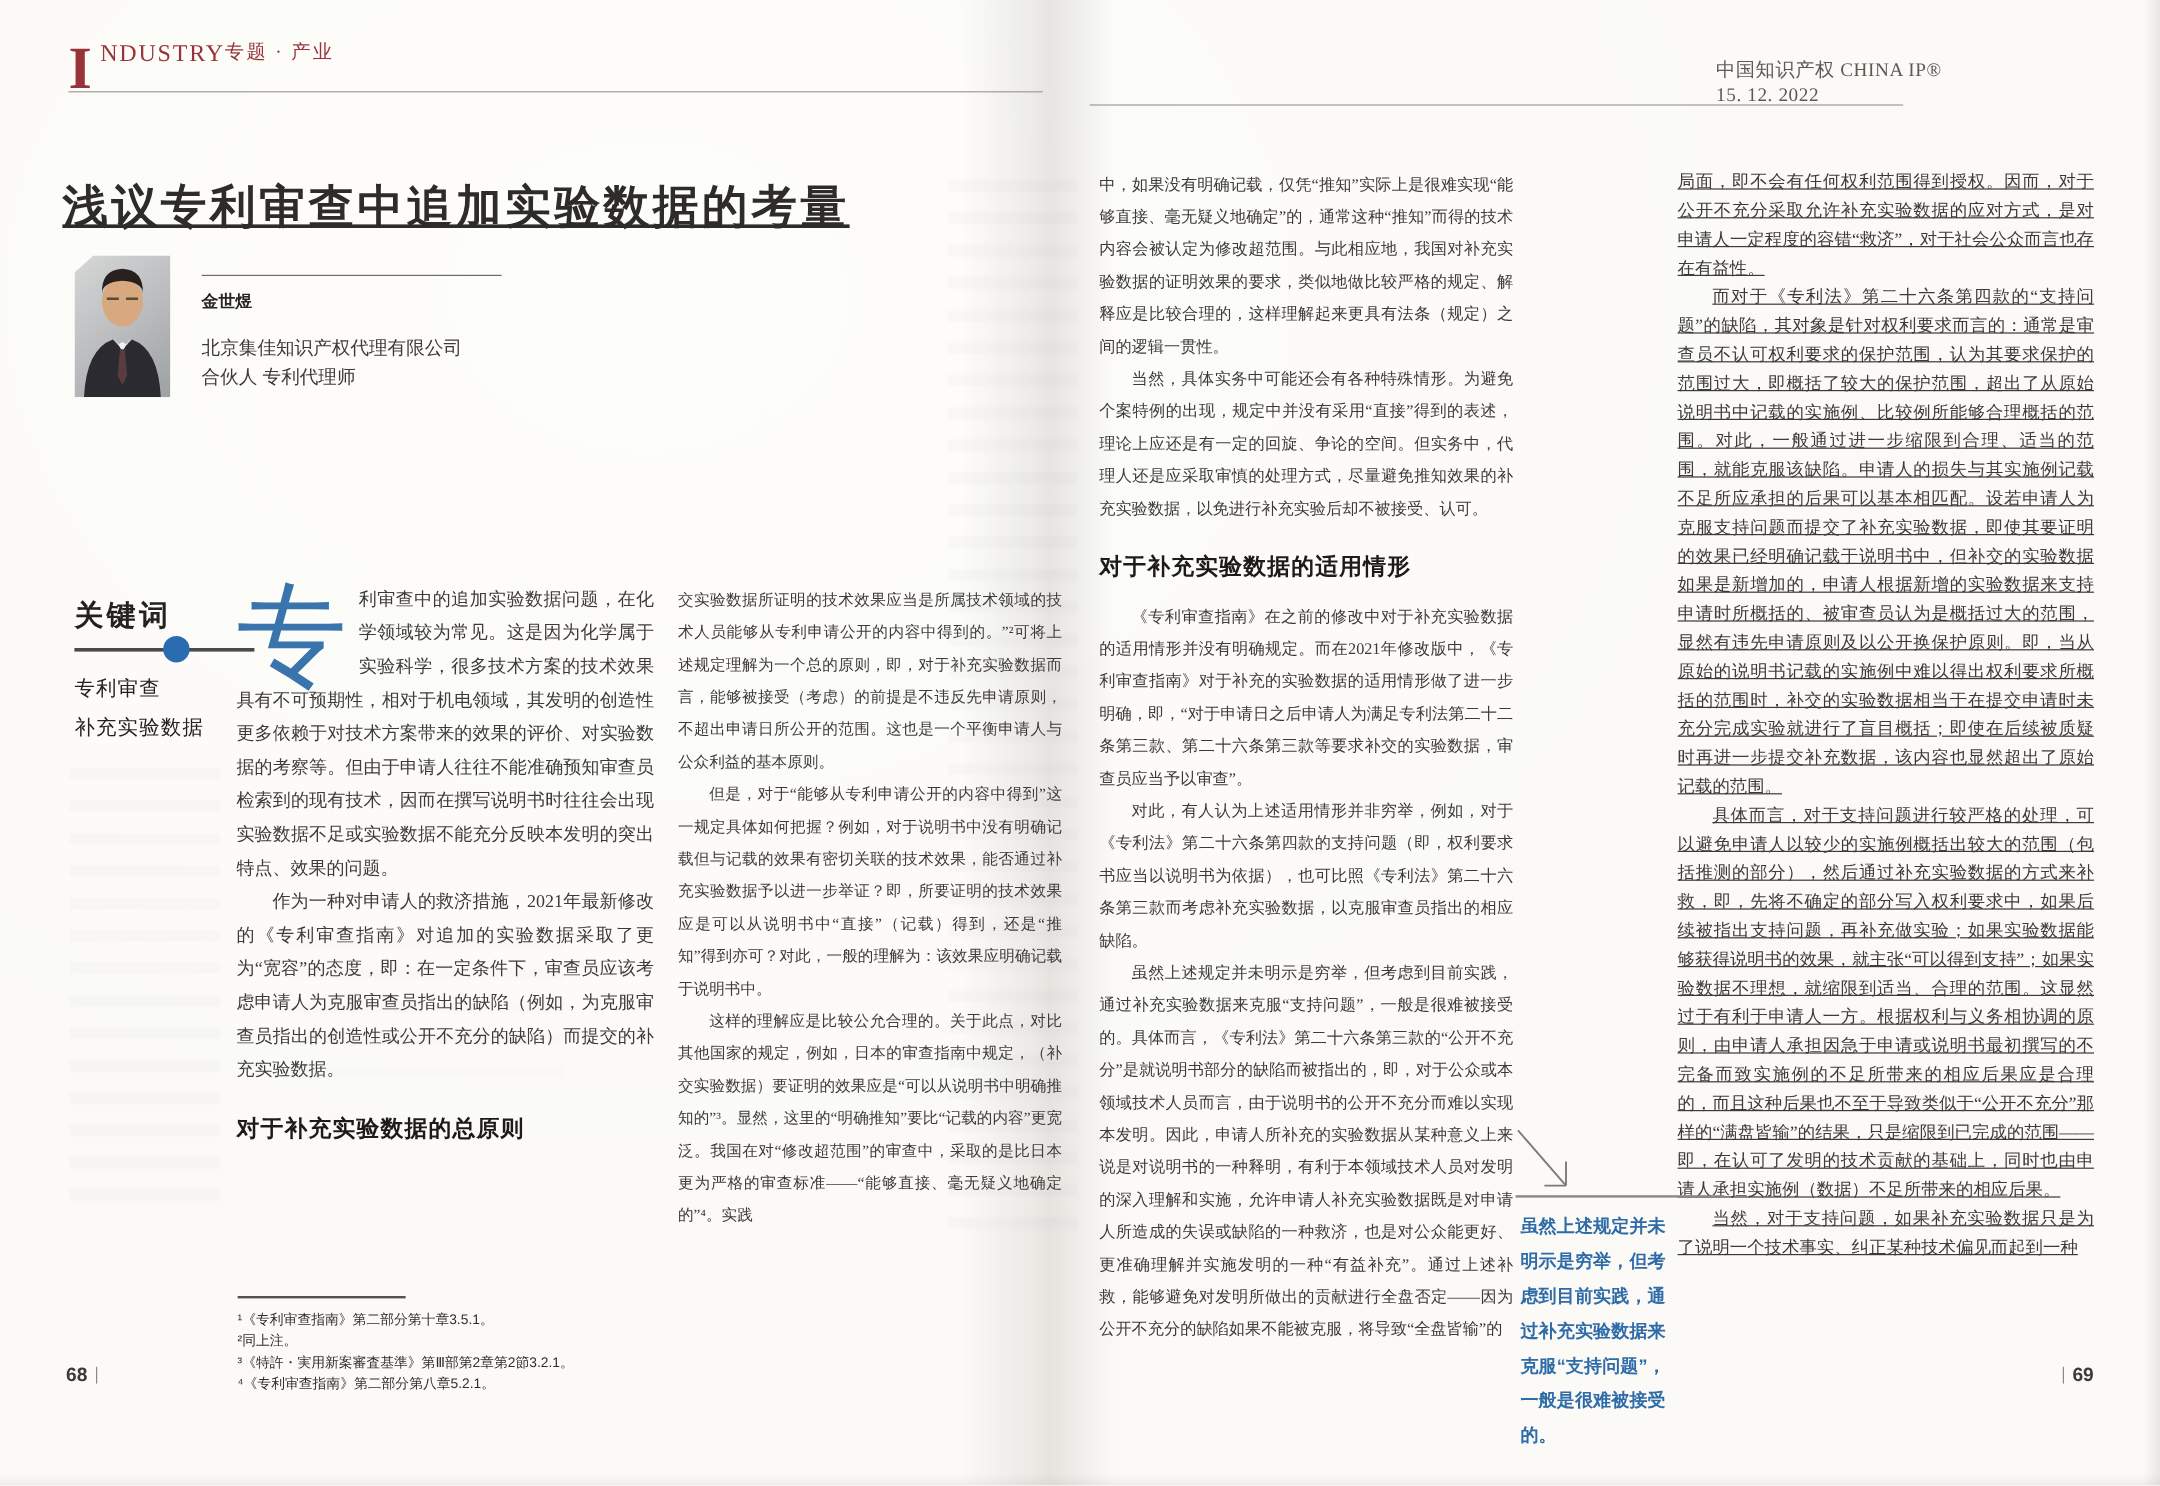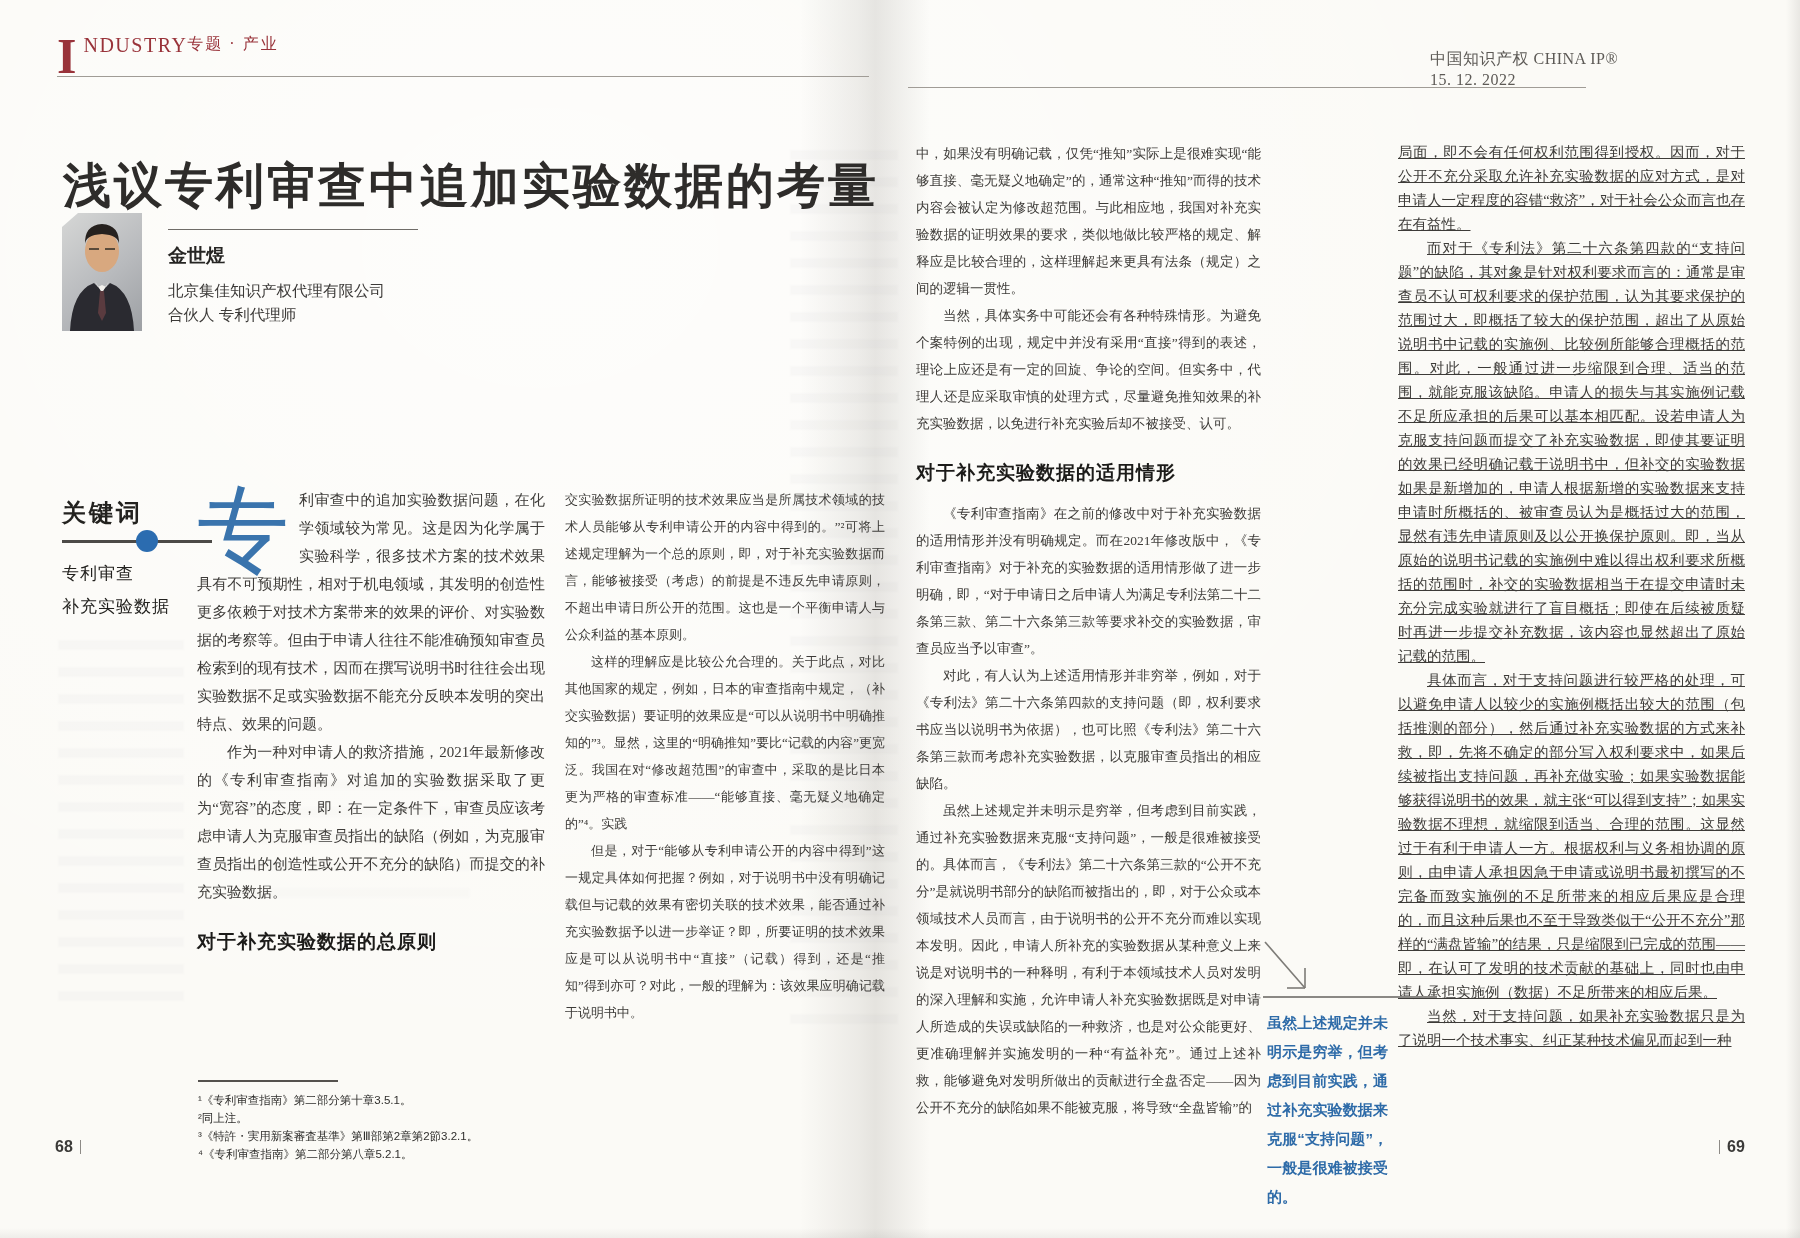--- a/index.html
+++ b/index.html
@@ -25,31 +25,31 @@
   .hdr-stack{display:flex;flex-direction:row;justify-content:center;}
   .hdr-rest{font-family:"Liberation Serif",serif;font-size:20px;letter-spacing:1.5px;line-height:22px;}
   .hdr-sub{font-size:16px;line-height:20px;letter-spacing:2px;}
   .rule{position:absolute;background:#a09c96;height:1px;}
   .rule-left{left:57px;top:76px;width:812px;}
   .rule-right{left:908px;top:87px;width:678px;}
   
   .hdr-right{position:absolute;left:1430px;top:48px;width:305px;text-align:left;color:#5d5a56;
     font-size:16px;line-height:21px;letter-spacing:.5px;}
   
-  .title{position:absolute;left:63px;top:122px;width:880px;
-    font-family:"Liberation Sans",sans-serif;font-weight:bold;font-size:48px;
-    letter-spacing:3px;color:#2e2c2a;}
+  .title{position:absolute;left:52px;top:122px;width:880px;
+    font-family:"Liberation Sans",sans-serif;font-weight:bold;font-size:38px;
+    letter-spacing:3px;color:#2e2c2a;text-decoration:underline;}
   
   .photo{position:absolute;left:62px;top:213px;width:80px;height:118px;
     clip-path:polygon(16px 0, 100% 0, 100% 100%, 0 100%, 0 14px);
     background:linear-gradient(140deg,#d6d7d6 0%,#b8babd 55%,#9da0a4 100%);
     box-shadow:0 0 0 1px rgba(120,120,120,.25);}
   .author-line{position:absolute;left:168px;top:229px;width:250px;height:1px;background:#6f6c68;}
   .author-name{position:absolute;left:168px;top:243px;font-family:"Liberation Sans",sans-serif;
-    font-weight:bold;font-size:19px;color:#262523;}
+    font-weight:bold;font-size:14px;color:#262523;}
   .author-org{position:absolute;left:168px;top:279px;font-family:"Liberation Sans",sans-serif;
     font-size:15.5px;line-height:24px;color:#3c3a38;}
   
   .kw-label{position:absolute;left:62px;top:497px;font-weight:bold;font-size:24px;
     letter-spacing:3px;color:#23221f;}
   .kw-line{position:absolute;left:62px;top:540px;width:150px;height:3px;background:#4c4a47;}
   .kw-dot{position:absolute;left:136px;top:530px;width:22px;height:22px;border-radius:50%;background:#2b6cb0;}
   .kw-item{position:absolute;left:62px;font-weight:normal;font-size:17px;letter-spacing:1px;color:#23221f;}
   .kw-item.k1{top:562px;}
   .kw-item.k2{top:595px;}
@@ -138,22 +138,22 @@
   <div class="kw-item k2">补充实验数据</div>
 
   <div class="col col1">
     <p class="cont"><span class="dropcap">专</span><span>利审查中的追加实验数据问题，在化学领域较为常见。这是因为化学属于实验科学，很多技术方案的技术效果具有不可预期性，相对于机电领域，其发明的创造性更多依赖于对技术方案带来的效果的评价、对实验数据的考察等。但由于申请人往往不能准确预知审查员检索到的现有技术，因而在撰写说明书时往往会出现实验数据不足或实验数据不能充分反映本发明的突出特点、效果的问题。</span></p>
     <p>作为一种对申请人的救济措施，2021年最新修改的《专利审查指南》对追加的实验数据采取了更为“宽容”的态度，即：在一定条件下，审查员应该考虑申请人为克服审查员指出的缺陷（例如，为克服审查员指出的创造性或公开不充分的缺陷）而提交的补充实验数据。</p>
     <h2 class="section">对于补充实验数据的总原则</h2>
   </div>
 
   <div class="col col2">
     <p class="cont">交实验数据所证明的技术效果应当是所属技术领域的技术人员能够从专利申请公开的内容中得到的。”²可将上述规定理解为一个总的原则，即，对于补充实验数据而言，能够被接受（考虑）的前提是不违反先申请原则，不超出申请日所公开的范围。这也是一个平衡申请人与公众利益的基本原则。</p>
+    <p>但是，对于“能够从专利申请公开的内容中得到”这一规定具体如何把握？例如，对于说明书中没有明确记载但与记载的效果有密切关联的技术效果，能否通过补充实验数据予以进一步举证？即，所要证明的技术效果应是可以从说明书中“直接”（记载）得到，还是“推知”得到亦可？对此，一般的理解为：该效果应明确记载于说明书中。</p>
     <p>这样的理解应是比较公允合理的。关于此点，对比其他国家的规定，例如，日本的审查指南中规定，（补交实验数据）要证明的效果应是“可以从说明书中明确推知的”³。显然，这里的“明确推知”要比“记载的内容”更宽泛。我国在对“修改超范围”的审查中，采取的是比日本更为严格的审查标准——“能够直接、毫无疑义地确定的”⁴。实践</p>
-    <p>但是，对于“能够从专利申请公开的内容中得到”这一规定具体如何把握？例如，对于说明书中没有明确记载但与记载的效果有密切关联的技术效果，能否通过补充实验数据予以进一步举证？即，所要证明的技术效果应是可以从说明书中“直接”（记载）得到，还是“推知”得到亦可？对此，一般的理解为：该效果应明确记载于说明书中。</p>
   </div>
 
   <div class="col col3">
     <p class="cont">中，如果没有明确记载，仅凭“推知”实际上是很难实现“能够直接、毫无疑义地确定”的，通常这种“推知”而得的技术内容会被认定为修改超范围。与此相应地，我国对补充实验数据的证明效果的要求，类似地做比较严格的规定、解释应是比较合理的，这样理解起来更具有法条（规定）之间的逻辑一贯性。</p>
     <p>当然，具体实务中可能还会有各种特殊情形。为避免个案特例的出现，规定中并没有采用“直接”得到的表述，理论上应还是有一定的回旋、争论的空间。但实务中，代理人还是应采取审慎的处理方式，尽量避免推知效果的补充实验数据，以免进行补充实验后却不被接受、认可。</p>
     <h2 class="section">对于补充实验数据的适用情形</h2>
     <p>《专利审查指南》在之前的修改中对于补充实验数据的适用情形并没有明确规定。而在2021年修改版中，《专利审查指南》对于补充的实验数据的适用情形做了进一步明确，即，“对于申请日之后申请人为满足专利法第二十二条第三款、第二十六条第三款等要求补交的实验数据，审查员应当予以审查”。</p>
     <p>对此，有人认为上述适用情形并非穷举，例如，对于《专利法》第二十六条第四款的支持问题（即，权利要求书应当以说明书为依据），也可比照《专利法》第二十六条第三款而考虑补充实验数据，以克服审查员指出的相应缺陷。</p>
     <p>虽然上述规定并未明示是穷举，但考虑到目前实践，通过补充实验数据来克服“支持问题”，一般是很难被接受的。具体而言，《专利法》第二十六条第三款的“公开不充分”是就说明书部分的缺陷而被指出的，即，对于公众或本领域技术人员而言，由于说明书的公开不充分而难以实现本发明。因此，申请人所补充的实验数据从某种意义上来说是对说明书的一种释明，有利于本领域技术人员对发明的深入理解和实施，允许申请人补充实验数据既是对申请人所造成的失误或缺陷的一种救济，也是对公众能更好、更准确理解并实施发明的一种“有益补充”。通过上述补救，能够避免对发明所做出的贡献进行全盘否定——因为公开不充分的缺陷如果不能被克服，将导致“全盘皆输”的</p>
   </div>

